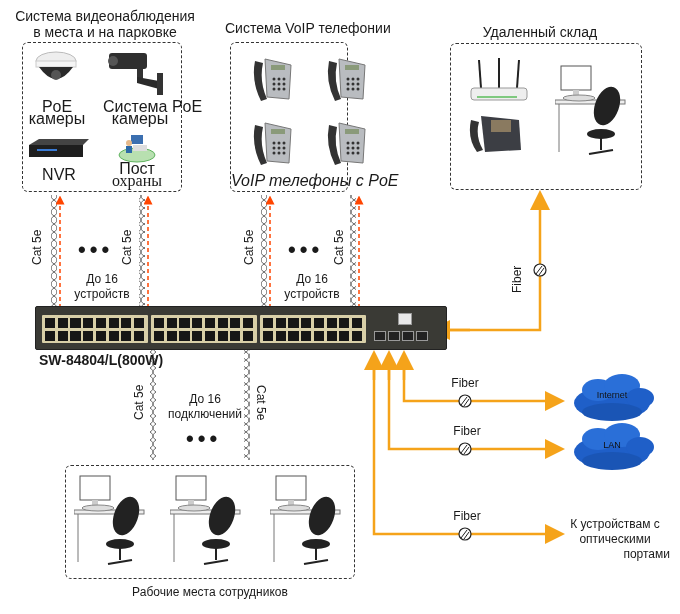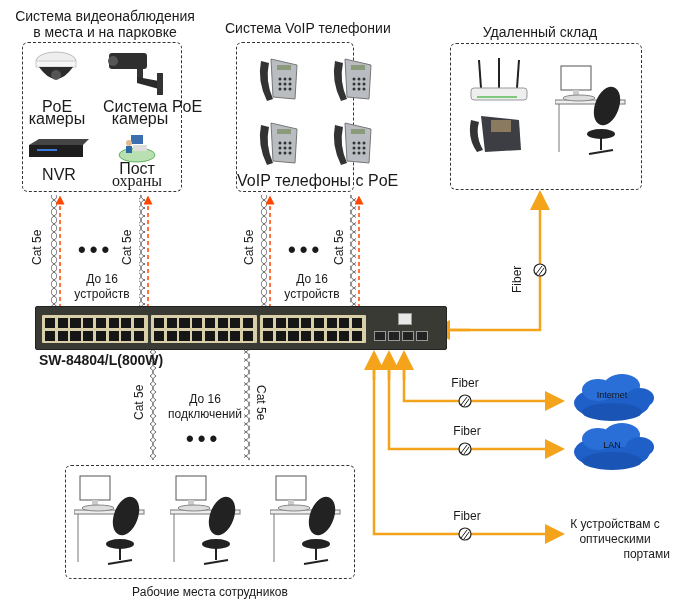--- a/index.html
+++ b/index.html
@@ -127,21 +127,21 @@
     <circle cx="12" cy="14" r="3" fill="#e6b98a"></circle>
     <rect x="9" y="17" width="6" height="7" fill="#2d6aa8"></rect>
     <rect x="16" y="16" width="14" height="6" fill="#ddd"></rect>
   </svg>
   <div class="txt small" style="left:4px; top:126px; width:64px;">NVR</div>
   <div class="txt small" style="left:84px; top:120px; width:60px;">Пост</div>
   <div class="txt small" style="left:84px; top:132px; width:60px;font-family:Liberation Serif, serif;">охраны</div>
 </div>
 
 <div class="txt title" style="left:225px; top:20px; width:165px;">Система VoIP телефонии</div>
-<div class="box" style="left:236px; top:42px; width:118px; height:150px;">
+<div class="box" style="left:230px; top:42px; width:118px; height:150px;font-style:italic;">
   <svg class="abs" style="left:20px; top:8px;" width="44" height="56">
     <path d="M4,10 Q0,30 10,50 L16,48 Q8,30 12,12 z" fill="#333"></path>
     <path d="M14,8 L40,14 L38,48 L16,46 z" fill="#b9bcc0" stroke="#777"></path>
     <rect x="20" y="14" width="14" height="5" fill="#8a9a7a"></rect>
     <g fill="#333">
         <circle cx="23" cy="28" r="1.5"></circle>
         <circle cx="28" cy="28" r="1.5"></circle>
         <circle cx="33" cy="28" r="1.5"></circle>
         <circle cx="23" cy="33" r="1.5"></circle>
         <circle cx="28" cy="33" r="1.5"></circle>

